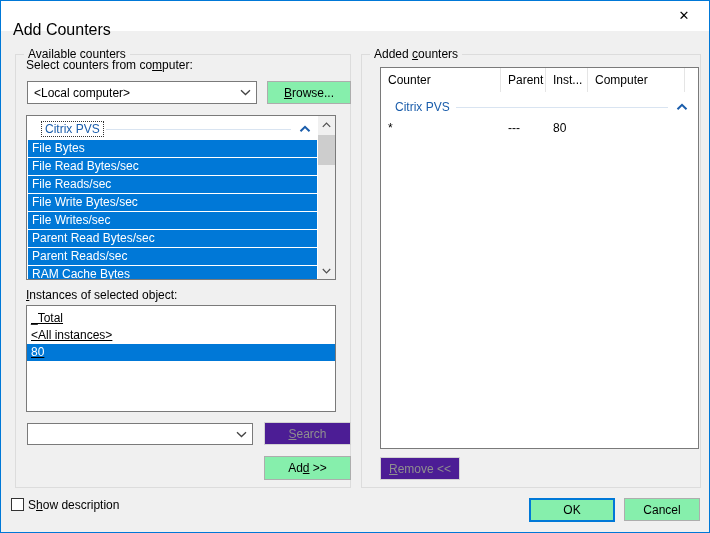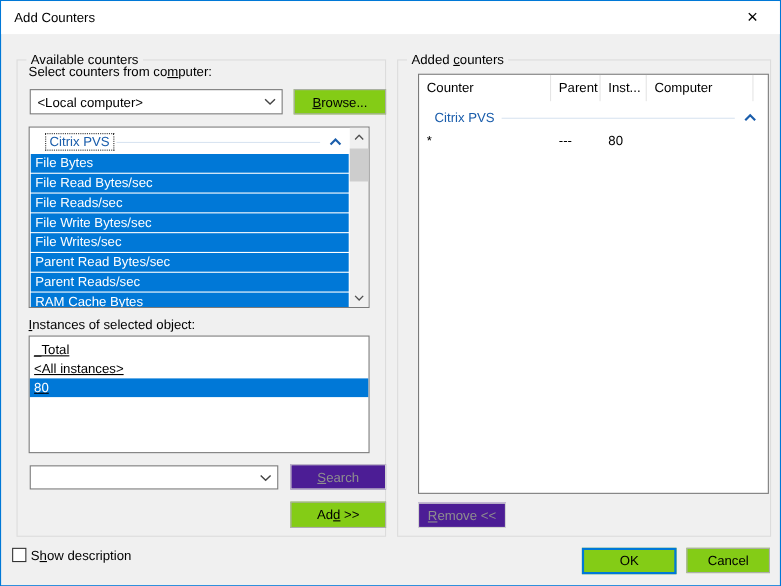--- a/index.html
+++ b/index.html
@@ -14,21 +14,21 @@
     width: 710px; height: 533px;
     background: #f0f0f0;
     border: 1px solid #0078d7;
     overflow: hidden;
   }
   
   .titlebar {
     position: absolute; left:0; top:0; right:0; height:30px;
     background: #ffffff;
   }
-  .title-text { position:absolute; left:12px; top:8px; font-size:12px; }
+  .title-text { position:absolute; left:12px; top:20px; font-size:16px; }
   .close-btn {
     position:absolute; right:10px; top:5px; width:30px; height:20px;
     text-align:center; line-height:20px; font-size:13px; color:#000;
     cursor: default;
   }
   
   .groupbox {
     position:absolute; top:53px; height:434px;
     border: 1px solid #dcdcdc;
   }
@@ -40,21 +40,21 @@
   }
   
   .combo {
     position:absolute; background:#fff; border:1px solid #7a7a7a;
     display:flex; align-items:center;justify-content:center;
   }
   .combo .combo-text { flex:1; padding-left:6px; white-space:nowrap; overflow:hidden; }
   .combo .combo-arrow { width:22px; text-align:center; display:flex; align-items:center; justify-content:center; }
   
   .btn {
-    position:absolute; background:#84cc16; border:1px solid #adadad;
+    position:absolute; background:#86efac; border:1px solid #adadad;
     display:flex; align-items:center; justify-content:center;
     font-size:12px; white-space:nowrap; cursor:default;
   }
   .btn.disabled { border-color:#d2d2d2; background:#4c1d95; color:#8f8f8f; }
   .btn.default { border:2px solid #0078d7; }
   u { text-decoration: underline; }
   
   .listbox {
     position:absolute; background:#fff; border:1px solid #7a7a7a;
     overflow:hidden;

